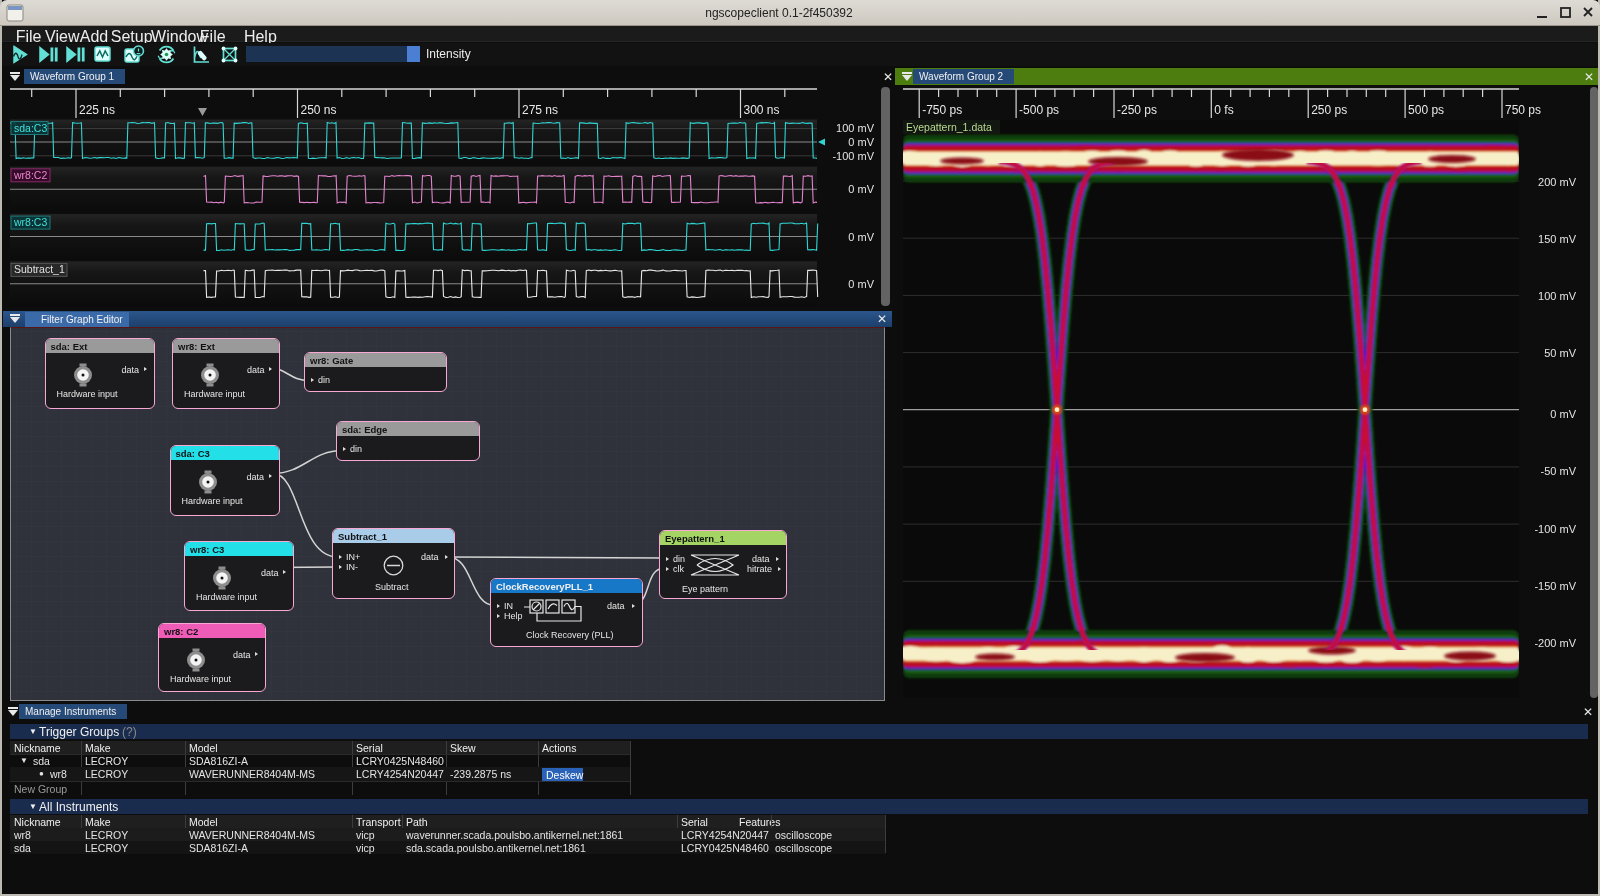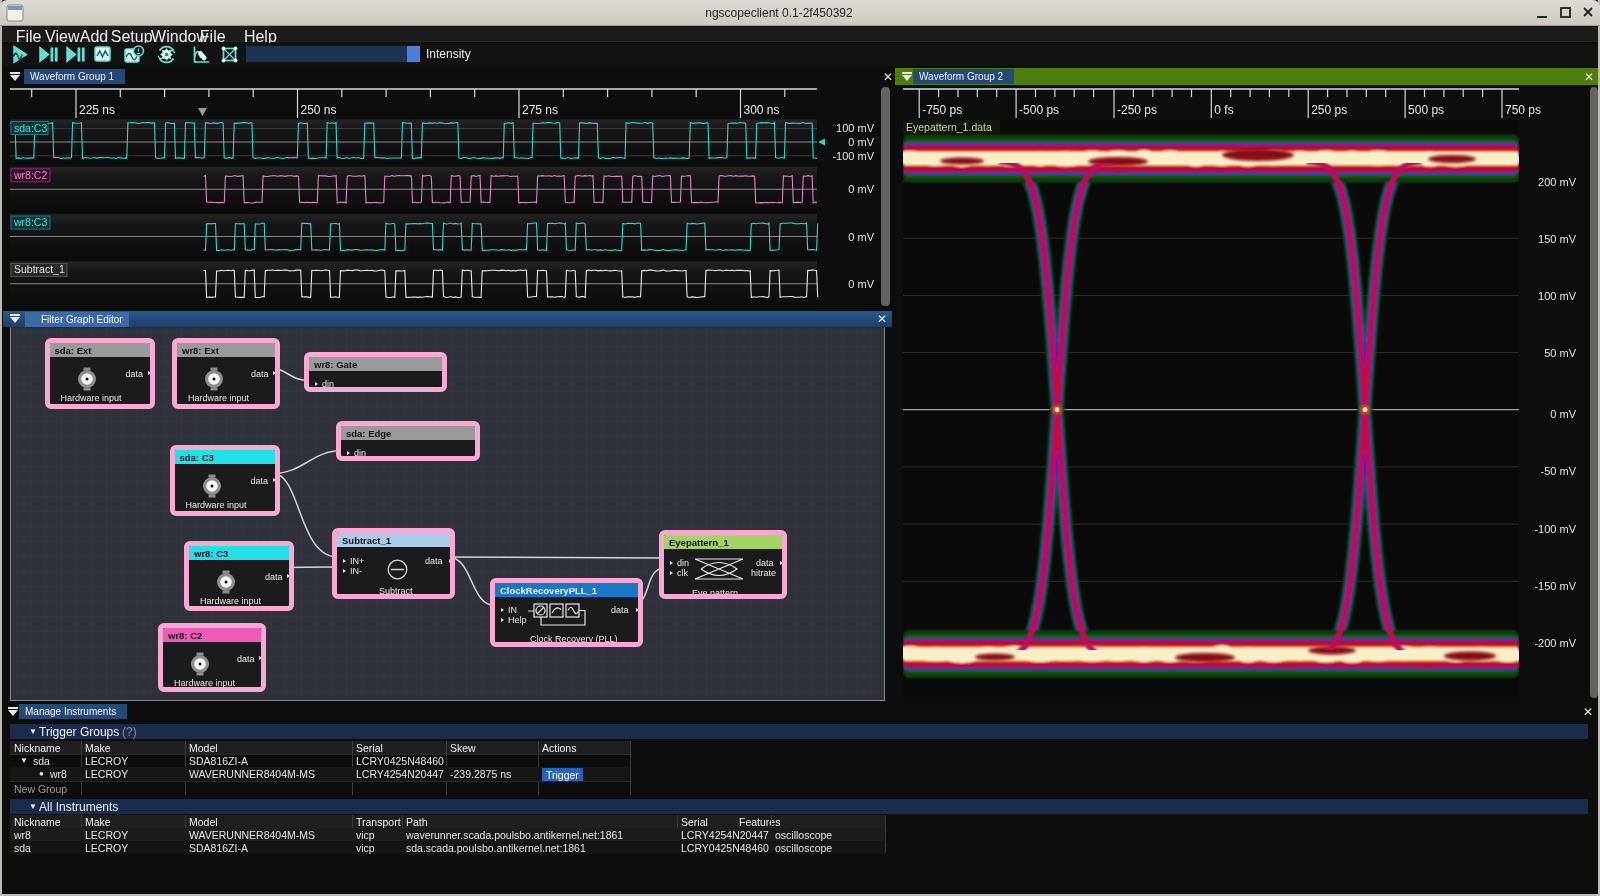--- a/index.html
+++ b/index.html
@@ -11,21 +11,21 @@
 #toolbar{position:absolute;left:2px;top:43px;width:1596px;height:23px;background:#121212}
 #tabrow1{position:absolute;left:3px;top:68px;width:888px;height:17px;background:#0d0d0d}
 .tab{position:absolute;top:1px;height:15px;background:#264a78;color:#f0f0f0;font-size:10px;padding:2px 11px 0 6px}
 .coltri{position:absolute;width:10px;height:10px}
 .coltri i{position:absolute;left:0;top:0;width:10px;height:1.8px;background:#e8e8e8}
 .coltri b{position:absolute;left:0;top:3px;width:0;height:0;border-left:5px solid transparent;border-right:5px solid transparent;border-top:6.5px solid #e8e8e8}
 .xbtn{position:absolute;color:#e8e8e8;font-size:12px}
 #fgehdr{position:absolute;left:3px;top:311px;width:889px;height:16px;background:linear-gradient(#2b568c,#1d3f6b)}
 #fgetab{position:absolute;left:22px;top:1px;height:25px;background:#3a6aa8;color:#f2f2f2;font-size:10px;padding:2px 6px 0 16px}
 #fgebody{position:absolute;left:10px;top:327px;width:875px;height:374px;background:#30323b;border:1px solid #8a8a8a;border-top:1px solid #5a1515;overflow:hidden}
-.node{position:absolute;background:#1b1b1d;border:5px solid #f9a8d4;border-radius:6px;overflow:hidden}
+.node{position:absolute;background:#1b1b1d;border:1px solid #f9a8d4;border-radius:6px;overflow:hidden}
 .nhdr{height:14px;font-size:9.5px;font-weight:bold;color:#111;padding:2px 0 0 5px}
 .ntxt{position:absolute;font-size:9px;color:#e6e6e6}
 .ptri{position:absolute;width:0;height:0;border-left:3.5px solid #dedede;border-top:2.2px solid transparent;border-bottom:2.2px solid transparent}
 #mitabrow{position:absolute;left:2px;top:703px;width:1596px;height:17px;background:#0d0d0d}
 .sechdr{position:absolute;left:10px;width:1578px;height:15px;background:#1a2c4e;color:#f0f0f0;font-size:12px}
 .tcell{position:absolute;font-size:10.5px;color:#e4e4e4;white-space:nowrap}
 .tsep{position:absolute;width:1px;background:#3c3c3c}
 .rline{position:absolute;height:1px;background:#2a2a2a}
 svg text{font-family:"Liberation Sans",sans-serif}
 </style></head>
@@ -551,21 +551,21 @@
       <div class="ntxt" style="left:92px;top:23px">data</div>
       <div class="ptri" style="left:116px;top:26px"></div>
       <div class="ntxt" style="left:87px;top:33px">hitrate</div>
       <div class="ptri" style="left:118px;top:36px"></div>
       <svg class="abs" style="left:29px;top:21px" width="52" height="26" viewBox="0 0 52 26">
         <g stroke="#e8e8e8" stroke-width="1.2" fill="none">
           <path d="M 2 3 L 50 23 M 2 23 L 50 3 M 2 3 H 50 M 2 23 H 50"></path>
           <path d="M 8 13 Q 26 0 44 13 Q 26 26 8 13"></path>
         </g>
       </svg>
-      <div class="ntxt" style="left:28px;top:53px">Eye pattern</div>
+      <div class="ntxt" style="left:22px;top:53px">Eye pattern</div>
     </div>
 </div>
 <div id="mitabrow">
   <div class="coltri" style="left:6px;top:4px">
       <i></i>
       <b></b>
     </div>
   <div class="tab" style="left:17px">Manage Instruments</div>
   <div class="xbtn" style="left:1581px;top:2px">✕</div>
 </div>
@@ -593,21 +593,21 @@
 <div class="tcell" style="left:189px;top:755px">SDA816ZI-A</div>
 <div class="tcell" style="left:356px;top:755px">LCRY0425N48460</div>
 <div class="rline" style="left:10px;top:754px;width:620px"></div>
 <div class="abs" style="left:10px;top:767px;width:620px;height:14px;background:#161616"></div>
 <div class="tcell" style="left:39px;top:769px;font-size:8px">●</div>
 <div class="tcell" style="left:50px;top:768px">wr8</div>
 <div class="tcell" style="left:85px;top:768px">LECROY</div>
 <div class="tcell" style="left:189px;top:768px">WAVERUNNER8404M-MS</div>
 <div class="tcell" style="left:356px;top:768px">LCRY4254N20447</div>
 <div class="tcell" style="left:450px;top:768px">-239.2875 ns</div>
-<div class="abs" style="left:542px;top:768px;width:41px;height:13px;background:#2a62b8;color:#fff;font-size:10.5px;padding:1px 0 0 4px">Trigger</div>
+<div class="abs" style="left:542px;top:768px;width:41px;height:13px;background:#2a62b8;color:#fff;font-size:10.5px;padding:1px 0 0 4px">Deskew</div>
 <div class="rline" style="left:10px;top:781px;width:620px"></div>
 <div class="tcell" style="left:14px;top:783px;color:#9a9a9a">New Group</div>
 <div class="sechdr" style="top:799px">
     <span style="position:absolute;left:19px;top:3px;font-size:8px">▼</span>
     <span style="position:absolute;left:29px;top:1px">All Instruments</span>
   </div>
 <div class="abs" style="left:10px;top:815px;width:875px;height:13px;background:#1f1f1f"></div>
 <div class="tcell" style="left:14px;top:816px;color:#f0f0f0">Nickname</div>
 <div class="tcell" style="left:85px;top:816px;color:#f0f0f0">Make</div>
 <div class="tcell" style="left:189px;top:816px;color:#f0f0f0">Model</div>

